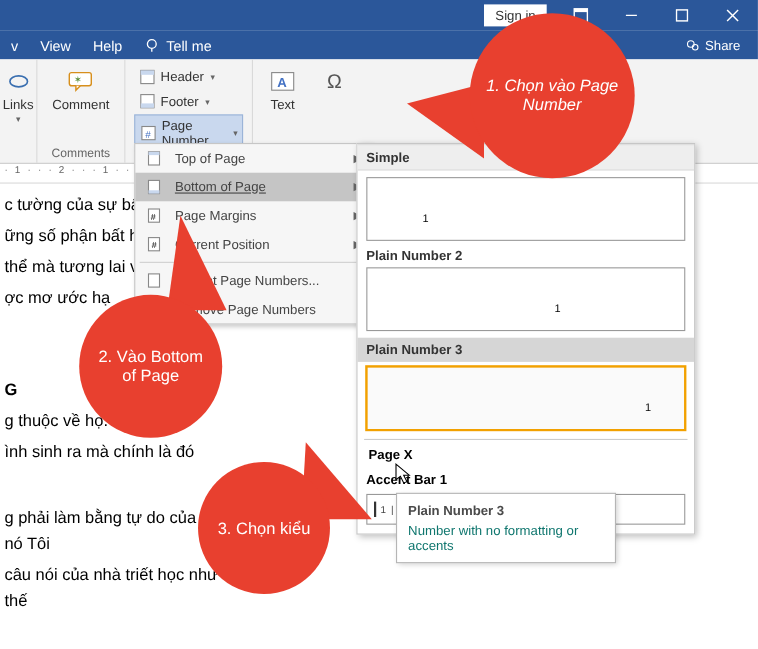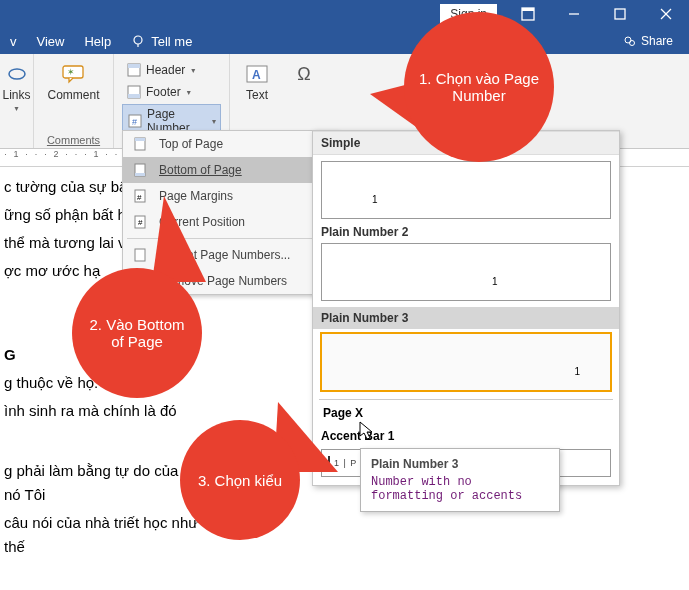--- a/index.html
+++ b/index.html
@@ -14,21 +14,21 @@
 
 
 .ribbontabs { height: 26px; background: #2b579a; display: flex; align-items: stretch; color: #fff; padding: 0 8px; }
 .rtab { padding: 0 10px; display: flex; align-items: center; font-size: 13px; }
 .bulb { margin: 0 6px 0 10px; display: flex; align-items: center; }
 .share { margin-left: auto; display:flex; align-items:center; gap:4px; padding:0 8px;}
 
 
 .ribbon { height: 95px; background: #f3f3f3; border-bottom: 1px solid #c8c8c8; display: flex; }
 .group { border-right: 1px solid #d9d9d9; padding: 4px 8px 2px 8px; display: flex; flex-direction: column; justify-content: space-between; }
-.group-label { text-align: center; color: #666; font-size: 11px; padding-top: 2px; text-decoration: underline;}
+.group-label { text-align: center; color: #666; font-size: 11px; padding-top: 2px;}
 .vbtn { display: flex; flex-direction: column; align-items: center; justify-content: center; gap: 2px; font-size: 12px; color: #333; padding: 4px 6px;}
 .vbtn .icon { width: 28px; height: 24px; display:flex; align-items:center; justify-content:center; }
 .small-item { display: flex; align-items: center; gap: 4px; font-size: 12px; color: #333; padding: 2px 4px; }
 .small-item .chev { margin-left: 2px; }
 .pagenum { background: #c9d8ee; border: 1px solid #9bb4d8; }
 .icon { width:16px; height:16px; display:inline-flex; align-items:center; justify-content:center; }
 
 
 .ruler { height: 18px; background: #fff; border-bottom: 1px solid #d0d0d0; font-size: 9px; color: #666; padding-left: 4px; letter-spacing: 2px; white-space: nowrap; overflow:hidden;}
 
@@ -40,40 +40,40 @@
 
 
 .dd { position: absolute; left: 122px; top: 130px; width: 216px; background: #f6f6f6; border: 1px solid #c6c6c6; box-shadow: 2px 2px 4px rgba(0,0,0,0.2); }
 .dd-item { display: flex; align-items: center; padding: 5px 10px 5px 8px; font-size: 12px; color: #444; gap: 10px; position: relative; }
 .dd-item .mi-icon { width: 18px; display:flex; justify-content:center; }
 .dd-item.hover { background: #c5c5c5; text-align: center; }
 .dd-item .subarrow { position: absolute; right: 8px; font-size: 10px; color: #666;}
 .dd-sep { height: 1px; background: #d0d0d0; margin: 3px 4px; }
 
 
-.gallery { position: absolute; left: 312px; top: 130px; width: 308px; background: #fff; border: 1px solid #c6c6c6; box-shadow: 2px 2px 6px rgba(0,0,0,0.25); }
+.gallery { position: absolute; left: 324px; top: 130px; width: 308px; background: #fff; border: 1px solid #c6c6c6; box-shadow: 2px 2px 6px rgba(0,0,0,0.25); }
 .g-cat { background: #eee; border-top:1px solid #ddd; border-bottom:1px solid #ddd; font-weight: bold; font-size: 12px; padding: 4px 8px; color:#333;}
 .g-item { padding: 6px 8px 0 8px; }
 .g-title { font-weight: bold; font-size: 12px; color: #333; margin-bottom: 4px; }
 .g-preview { height: 58px; background: #fff; border: 1px solid #999; position: relative; }
 .g-preview.selected { outline: 2px solid #f2a100; outline-offset: -1px; border-color:#f2a100; background:#fafafa;}
 .g-preview .pn { position: absolute; font-size: 10px; color: #000; }
 .g-sep-bottom { border-top:1px solid #ccc; margin: 8px 6px 0 6px; height: 26px; display:flex; align-items:center;}
 .accent-title{font-weight:bold;font-size:12px;padding:4px 8px;}
 .accent-prev{height:28px;border:1px solid #999;margin:2px 8px 8px 8px;display:flex;align-items:center;padding-left:6px;font-size:9px;color:#444;letter-spacing:1px;}
 .accent-prev .bar{width:2px;height:14px;background:#333;margin-right:4px;}
 
 
 .tooltip { position: absolute; left: 360px; top: 448px; width: 200px; background: #fff; border: 1px solid #b5b5b5; padding: 8px 10px; box-shadow: 2px 2px 5px rgba(0,0,0,0.2); z-index: 60; font-size: 12px;}
 .tooltip .tt-title { font-weight: bold; color: #4a4a4a; margin-bottom: 4px; }
-.tooltip .tt-body { color: #701a75; font-family: Liberation Mono, monospace; }
+.tooltip .tt-body { color: #0f766e; }
 
 
 .callout { position: absolute; width: 130px; height: 130px; border-radius: 50%; background: #e8402f; color:#fff; display:flex; align-items:center; justify-content:center; text-align:center; font-size:15px; font-weight:500; padding: 14px; z-index: 70;}
-.callout.c1 { left: 404px; top: 12px; width:150px; height:150px; z-index: 50;}
+.callout.c1 { left: 427px; top: 12px; width:150px; height:150px; z-index: 50; font-style: italic;}
 .callout.c2 { left: 72px; top: 268px; width:130px; height:130px;}
 .callout.c3 { left: 180px; top: 420px; width:120px; height:120px;}
 .tail { position: absolute; width: 0; height: 0; z-index: 69;}
 .tail.t1 { left: 370px; top: 76px; border-right: 70px solid #e8402f; border-top: 18px solid transparent; border-bottom: 50px solid transparent; z-index: 49;}
 .tail.t2 { left: 152px; top: 196px; border-bottom: 86px solid #e8402f; border-left: 12px solid transparent; border-right: 42px solid transparent; }
 .tail.t3 { left: 274px; top: 402px; border-bottom: 70px solid #e8402f; border-left: 4px solid transparent; border-right: 60px solid transparent; }
 
 .cursor { position:absolute; left:358px; top:420px; z-index:65; pointer-events:none;}
 
 .doc-right-edge{position:absolute; left:385px; top:0; width:20px; height:32px; background:#f3f3f3; border-left:1px solid #ccc;}

